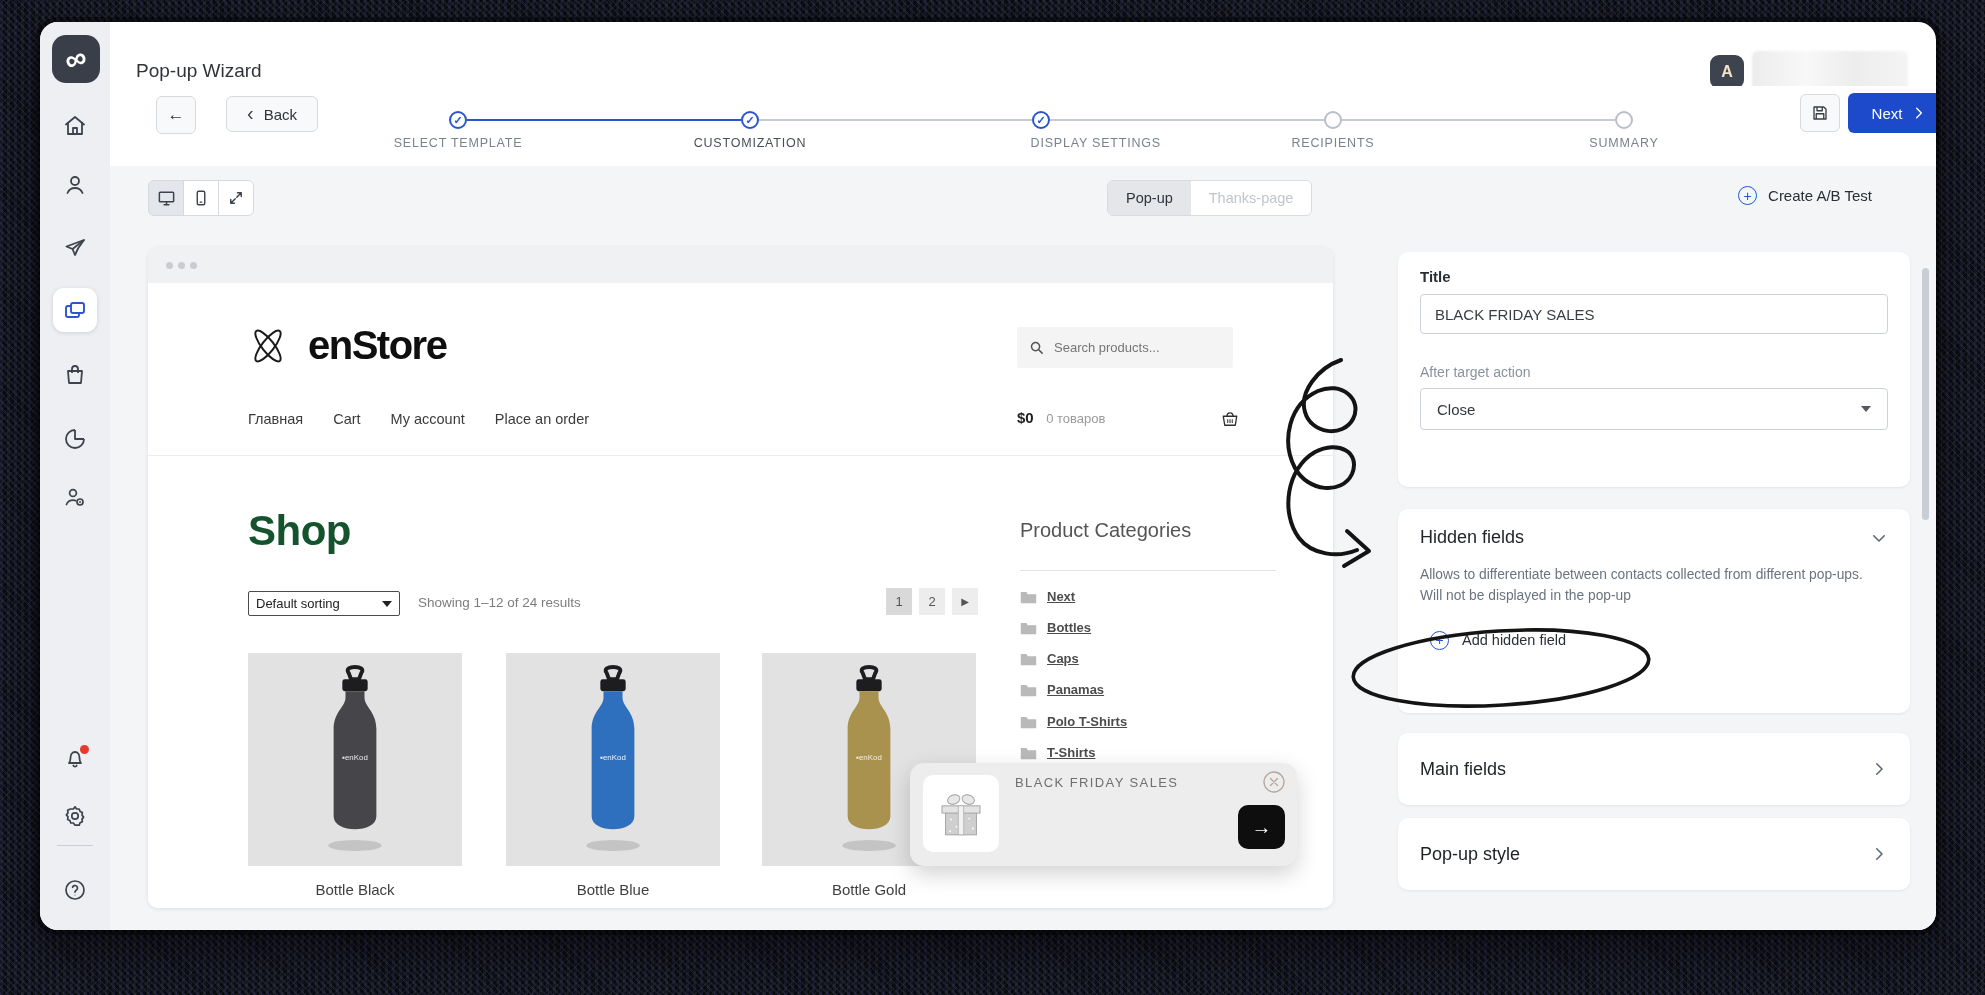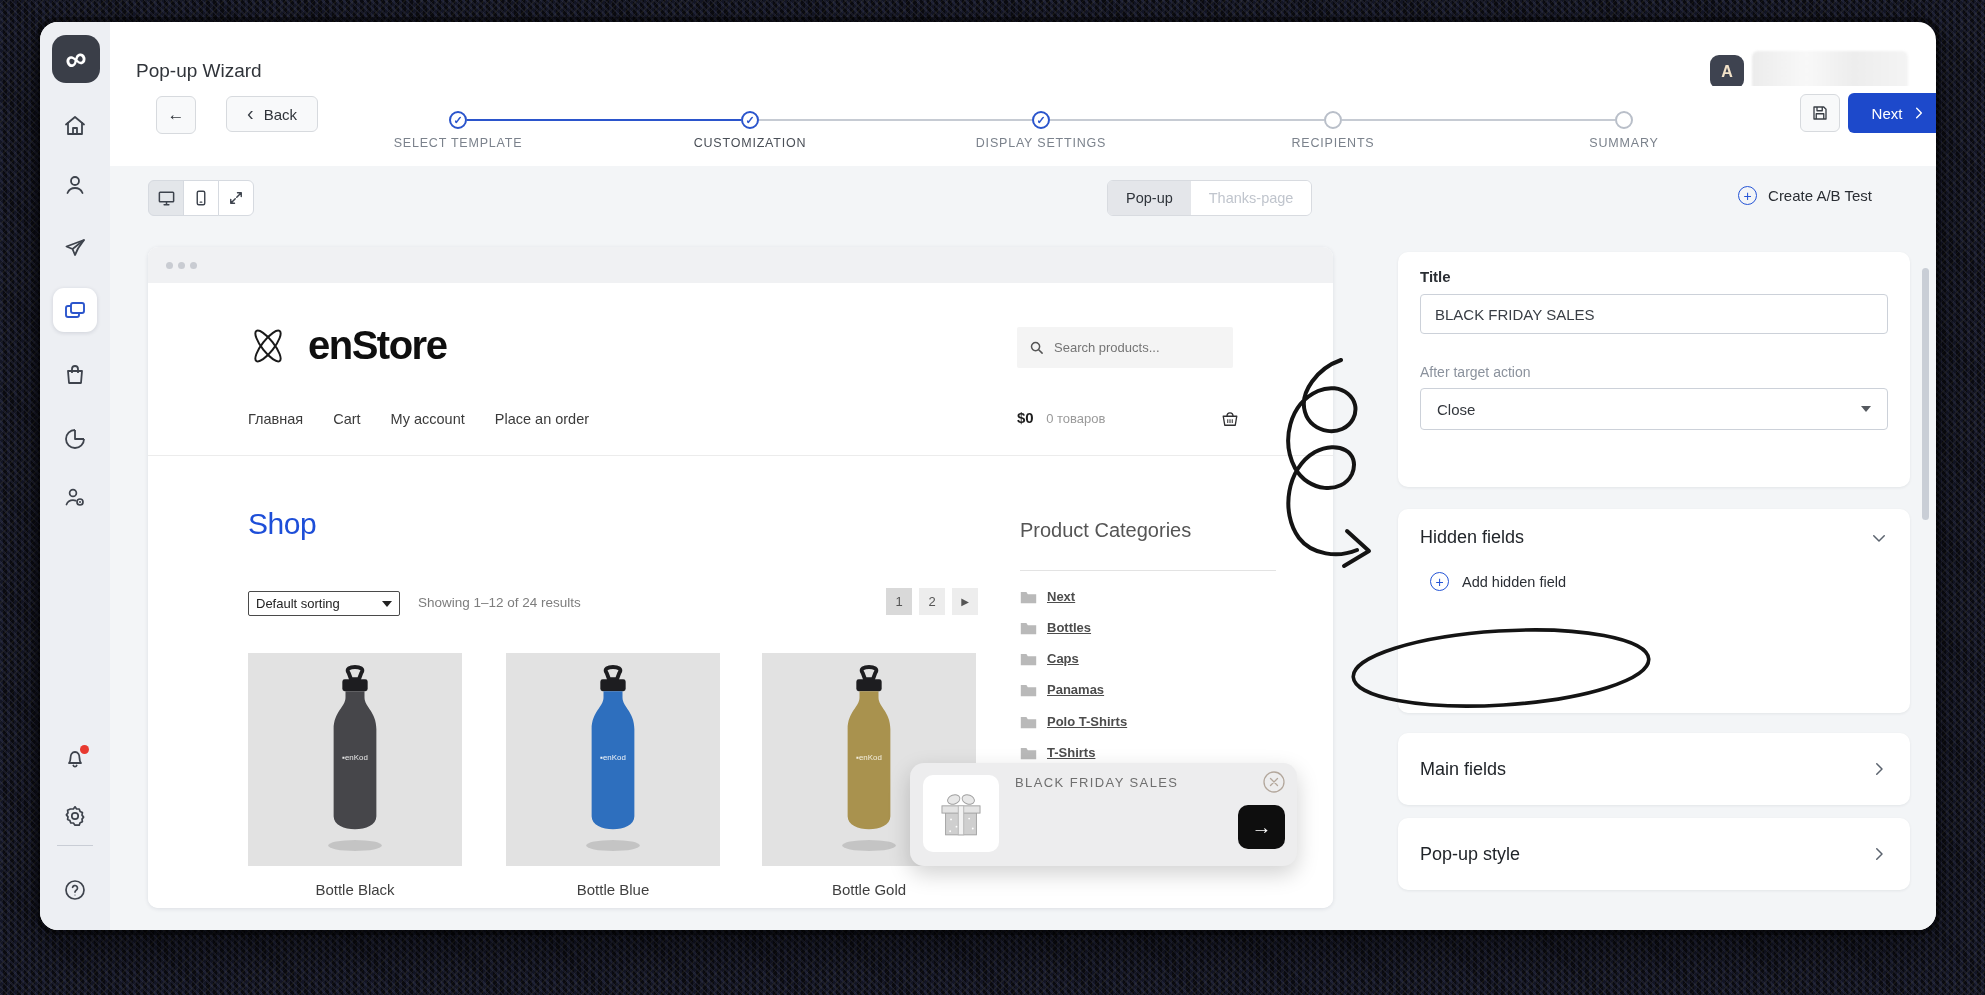--- a/index.html
+++ b/index.html
@@ -80,21 +80,21 @@
   .slogo .word{font-size:40px;font-weight:700;letter-spacing:-1.5px;color:#0f0f0f;}
   .ssearch{position:absolute;left:869px;top:44px;width:216px;height:41px;background:#f4f4f4;border-radius:2px;
     display:flex;align-items:center;padding:0 12px;gap:8px;box-sizing:border-box;}
   .ssearch input{border:none;outline:none;background:transparent;font-size:13px;color:#0f172a;width:150px;
     font-family:"Liberation Sans",sans-serif;}
   .snav{position:absolute;left:100px;top:128px;display:flex;gap:30px;font-size:14.5px;color:#3b3b3b;}
   .scart{position:absolute;left:869px;top:126px;width:222px;display:flex;align-items:center;justify-content:space-between;}
   .scart .amount{font-size:15px;font-weight:bold;color:#1e1e1e;}
   .scart .count{font-size:13px;color:#9a9a9a;margin-left:8px;}
   .hdr-line{position:absolute;left:0;top:172px;width:100%;height:1px;background:#ececec;}
-  .shop-h{position:absolute;left:100px;top:224px;font-size:30px;font-weight:400;color:#1d4ed8;letter-spacing:-.5px;}
+  .shop-h{position:absolute;left:100px;top:224px;font-size:42px;font-weight:700;color:#14532d;letter-spacing:-.5px;}
   .sortsel{position:absolute;left:100px;top:308px;width:152px;height:25px;border:1px solid #4a4a4a;border-radius:2px;
     background:#fff;display:flex;align-items:center;justify-content:space-between;padding:0 7px;font-size:13px;color:#222;box-sizing:border-box;}
   .showing{position:absolute;left:270px;top:312px;font-size:13.5px;color:#7d7d7d;}
   .pager{position:absolute;left:738px;top:305px;display:flex;gap:7px;}
   .pager .pg{width:26px;height:27px;display:flex;align-items:center;justify-content:center;font-size:13px;color:#555;background:#ededed;}
   .pager .pg.cur{background:#d9d9d9;}
   .pcat-h{position:absolute;left:872px;top:236px;font-size:20px;font-weight:300;color:#555;}
   .cat-line{position:absolute;left:872px;top:287px;width:256px;height:1px;background:#e3e3e3;}
   .cat{position:absolute;left:872px;display:flex;align-items:center;gap:10px;}
   .cat svg{width:17px;height:14px;color:#b9b9b9;}
@@ -241,21 +241,21 @@
       <div class="seg gray" style="left:1232px;width:273px;"></div>
 
       <div class="stepc done" style="left:339px;">✓</div>
       <div class="stepc done" style="left:631px;">✓</div>
       <div class="stepc done" style="left:922px;">✓</div>
       <div class="stepc todo" style="left:1214px;"></div>
       <div class="stepc todo" style="left:1505px;"></div>
 
       <div class="steplab" style="left:228px;">SELECT TEMPLATE</div>
       <div class="steplab" style="left:520px;color:#4a4f57;">CUSTOMIZATION</div>
-      <div class="steplab" style="left:811px;">DISPLAY SETTINGS</div>
+      <div class="steplab" style="left:811px;text-align:right;">DISPLAY SETTINGS</div>
       <div class="steplab" style="left:1103px;">RECIPIENTS</div>
       <div class="steplab" style="left:1394px;">SUMMARY</div>
 
       <div class="btn-sq btn-save">
         <svg width="18" height="18" viewBox="0 0 24 24" fill="none" stroke="#3a3f46" stroke-width="1.8" stroke-linejoin="round">
             <path d="M4 4h13l3 3v13H4V4z"></path>
             <path d="M8 4v5h7V4"></path>
             <path d="M7 20v-7h10v7"></path>
           </svg>
       </div>
@@ -467,20 +467,21 @@
         </div>
       </div>
 
       <div class="card card2">
         <div class="sec-head">
           <div class="sec-h">Hidden fields</div>
           <svg viewBox="0 0 24 24" fill="none" stroke="currentColor" stroke-width="2" stroke-linecap="round" stroke-linejoin="round">
               <path d="M5 9l7 7 7-7"></path>
             </svg>
         </div>
+        <div class="hf-desc">Allows to differentiate between contacts collected from different pop-ups. Will not be displayed in the pop-up</div>
         <div class="hf-add">
           <div class="plus-circ">+</div>
           <span>Add hidden field</span>
         </div>
       </div>
 
       <div class="card card3">
         <div class="sec-h">Main fields</div>
         <svg width="18" height="18" viewBox="0 0 24 24" fill="none" stroke="#5b636e" stroke-width="2" stroke-linecap="round" stroke-linejoin="round">
             <path d="M9 5l7 7-7 7"></path>

